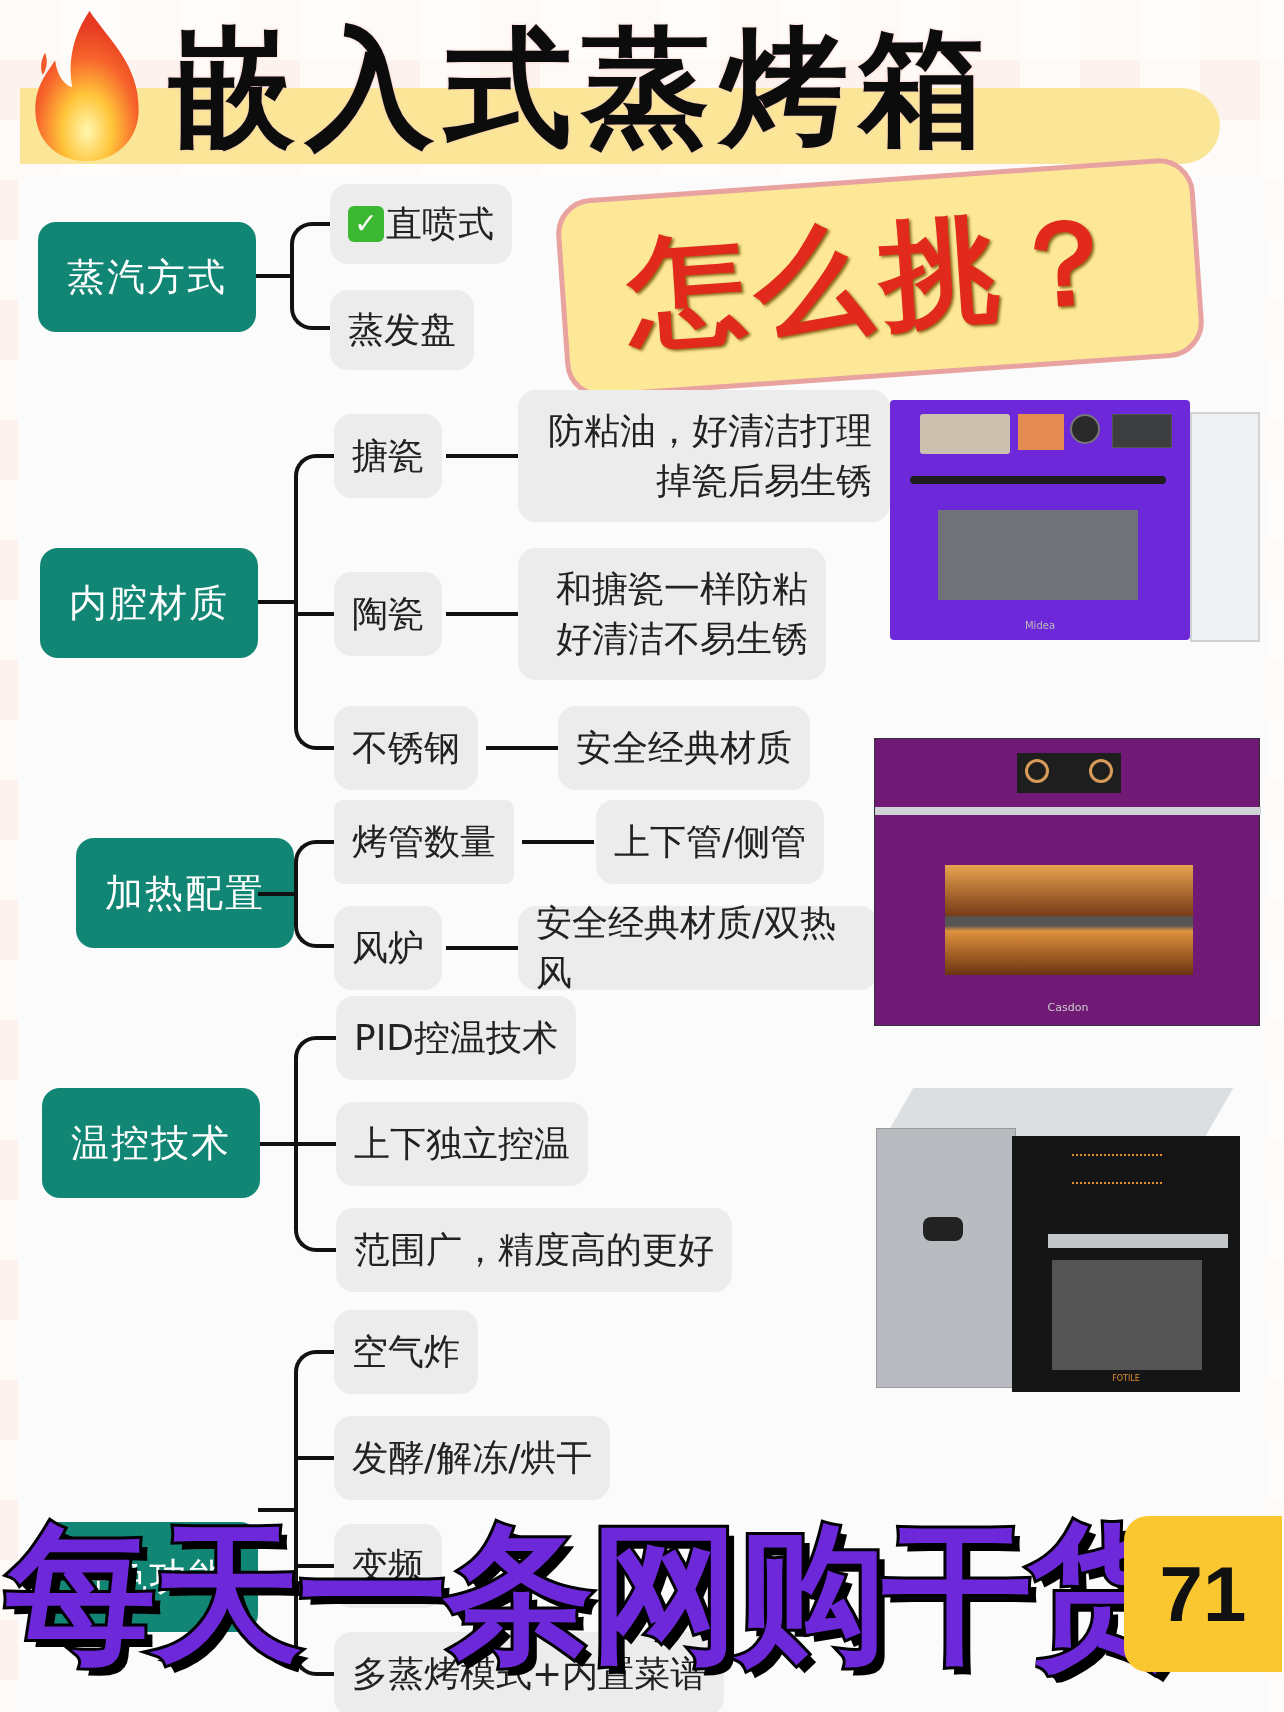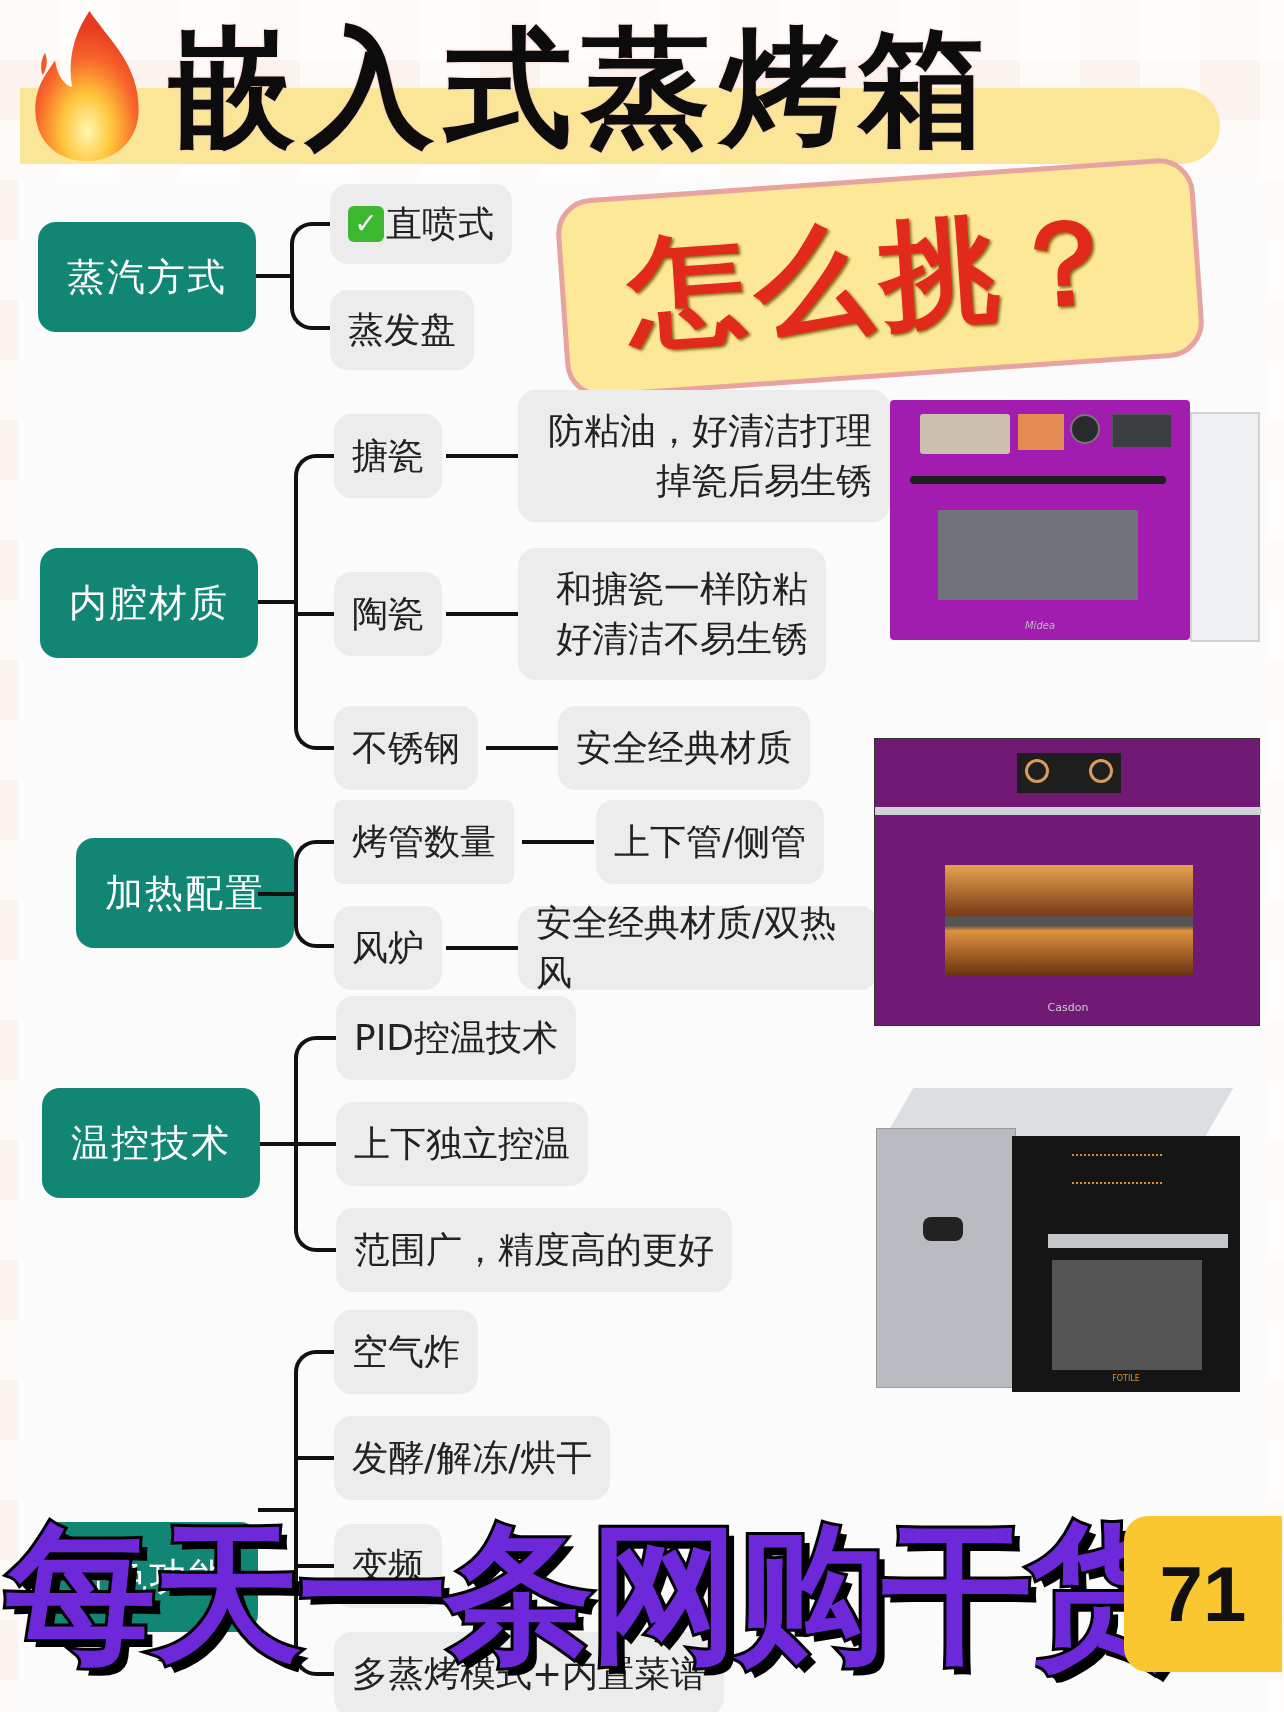--- a/index.html
+++ b/index.html
@@ -50,21 +50,21 @@
     font-size: 36px; display: flex; align-items: center; padding: 0 18px; line-height: 50px;
   }
   .node.multi { align-items: flex-end; flex-direction: column; justify-content: center; }
   .line { position: absolute; background: #111; }
   .bracket {
     position: absolute; border: 4px solid #111; border-right: none; border-radius: 22px 0 0 22px;
   }
   
   .oven { position: absolute; }
   .oven1 { left: 890px; top: 396px; width: 378px; height: 252px; }
-  .oven1 .body { position: absolute; left: 0; top: 4px; width: 300px; height: 240px; background: #a21caf; border-radius: 4px; font-style: italic; }
+  .oven1 .body { position: absolute; left: 0; top: 4px; width: 300px; height: 240px; background: #6d28d9; border-radius: 4px; }
   .oven1 .side { position: absolute; left: 300px; top: 16px; width: 70px; height: 230px; background: #eef0f2; border: 2px solid #cfd3d6; }
   .oven1 .panel { position: absolute; left: 30px; top: 14px; width: 90px; height: 40px; background: #cbbfae; border-radius: 3px; }
   .oven1 .screen { position: absolute; left: 128px; top: 14px; width: 46px; height: 36px; background: #e48b52; }
   .oven1 .knob { position: absolute; left: 180px; top: 14px; width: 30px; height: 30px; border-radius: 50%; background: #2a2a2a; border: 2px solid #777; }
   .oven1 .pad { position: absolute; left: 222px; top: 14px; width: 60px; height: 34px; background: #3d3e40; border: 1px solid #555; }
   .oven1 .handle { position: absolute; left: 20px; top: 76px; width: 256px; height: 8px; background: #1e1e1e; border-radius: 4px; }
   .oven1 .window { position: absolute; left: 48px; top: 110px; width: 200px; height: 90px; background: #6f7279; }
   .oven1 .brand { position: absolute; left: 0; width: 300px; top: 220px; text-align: center; font-size: 10px; color: #bbb; }
   .oven2 { left: 874px; top: 738px; width: 386px; height: 288px; background: #701a75; border: 1px solid #333; }
   .oven2 .display { position: absolute; left: 142px; top: 14px; width: 104px; height: 40px; background: #1e1e1e; }

